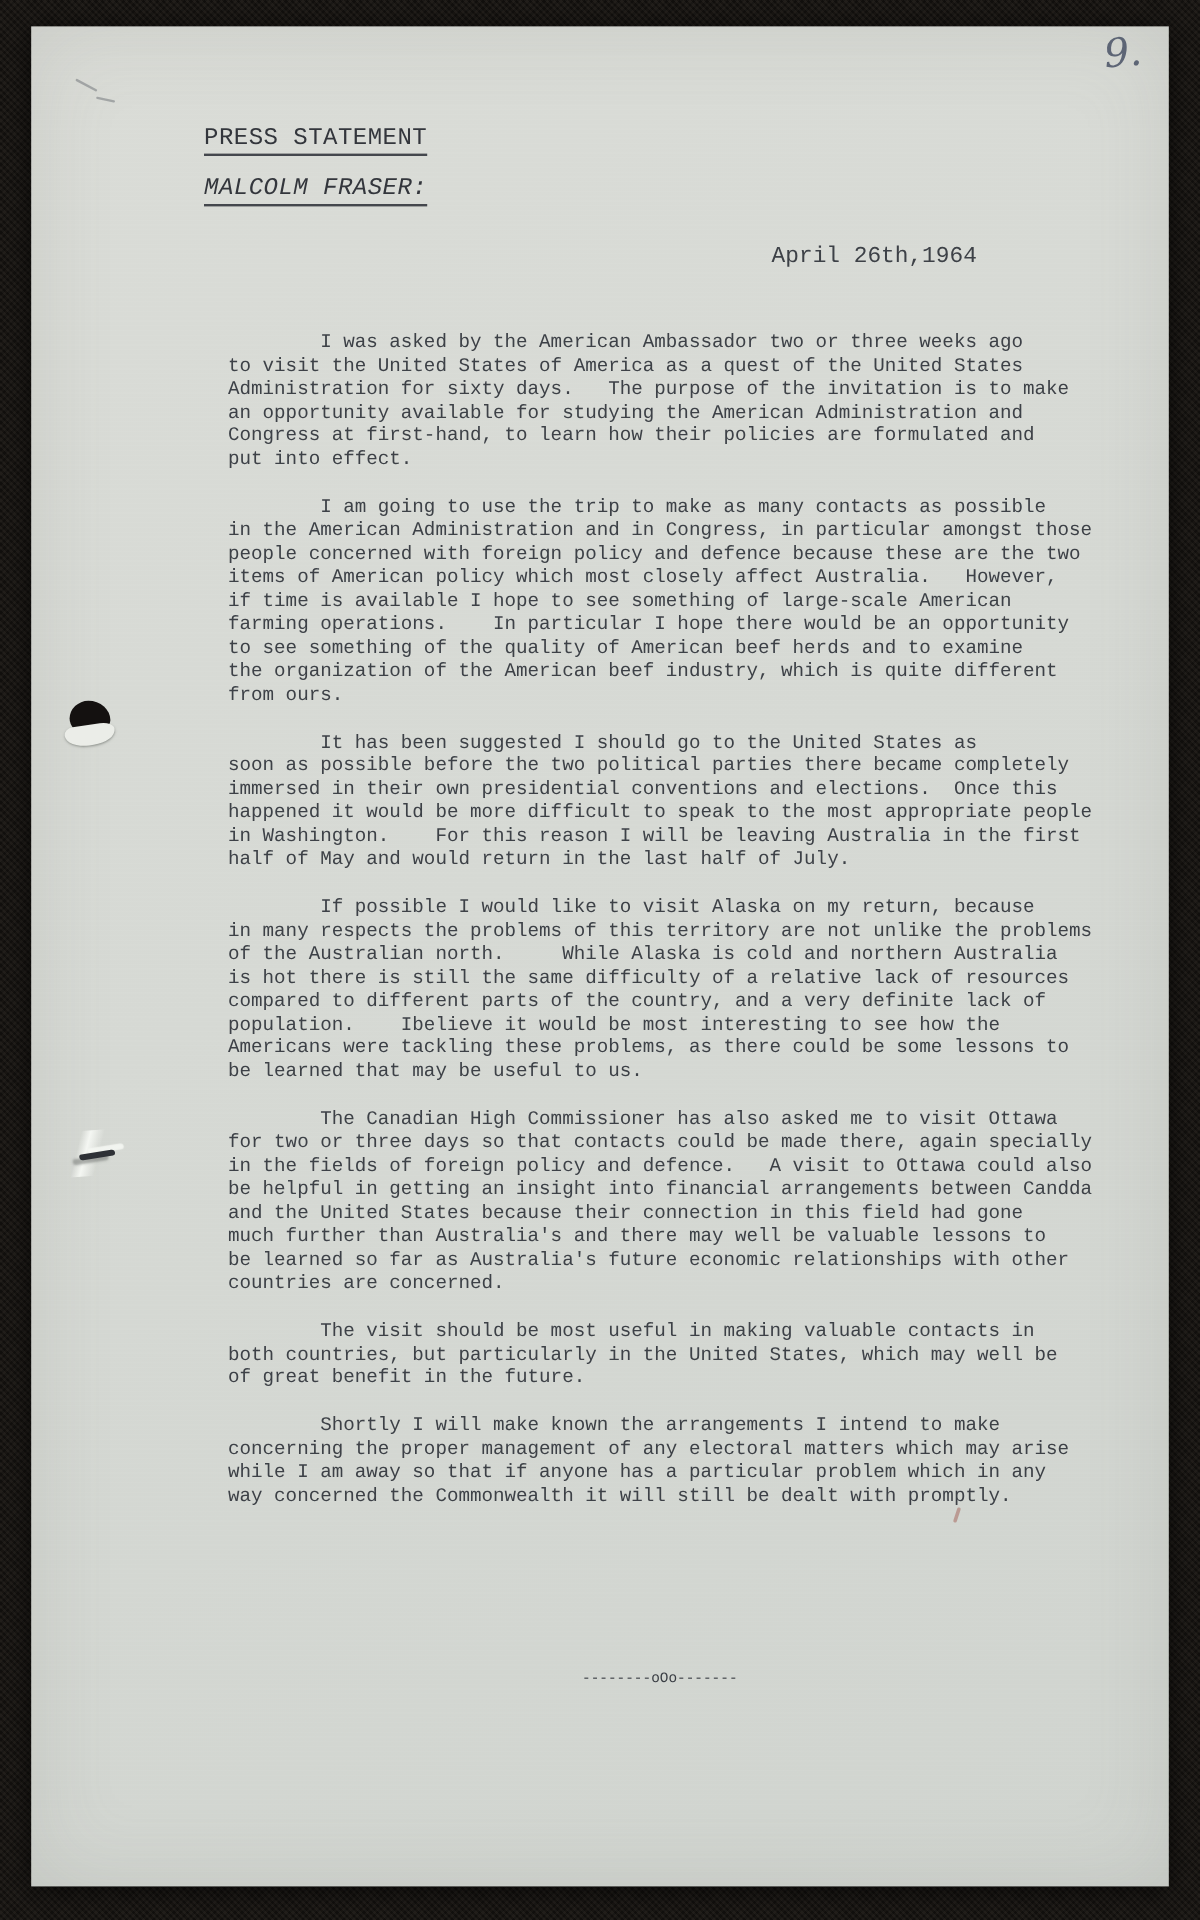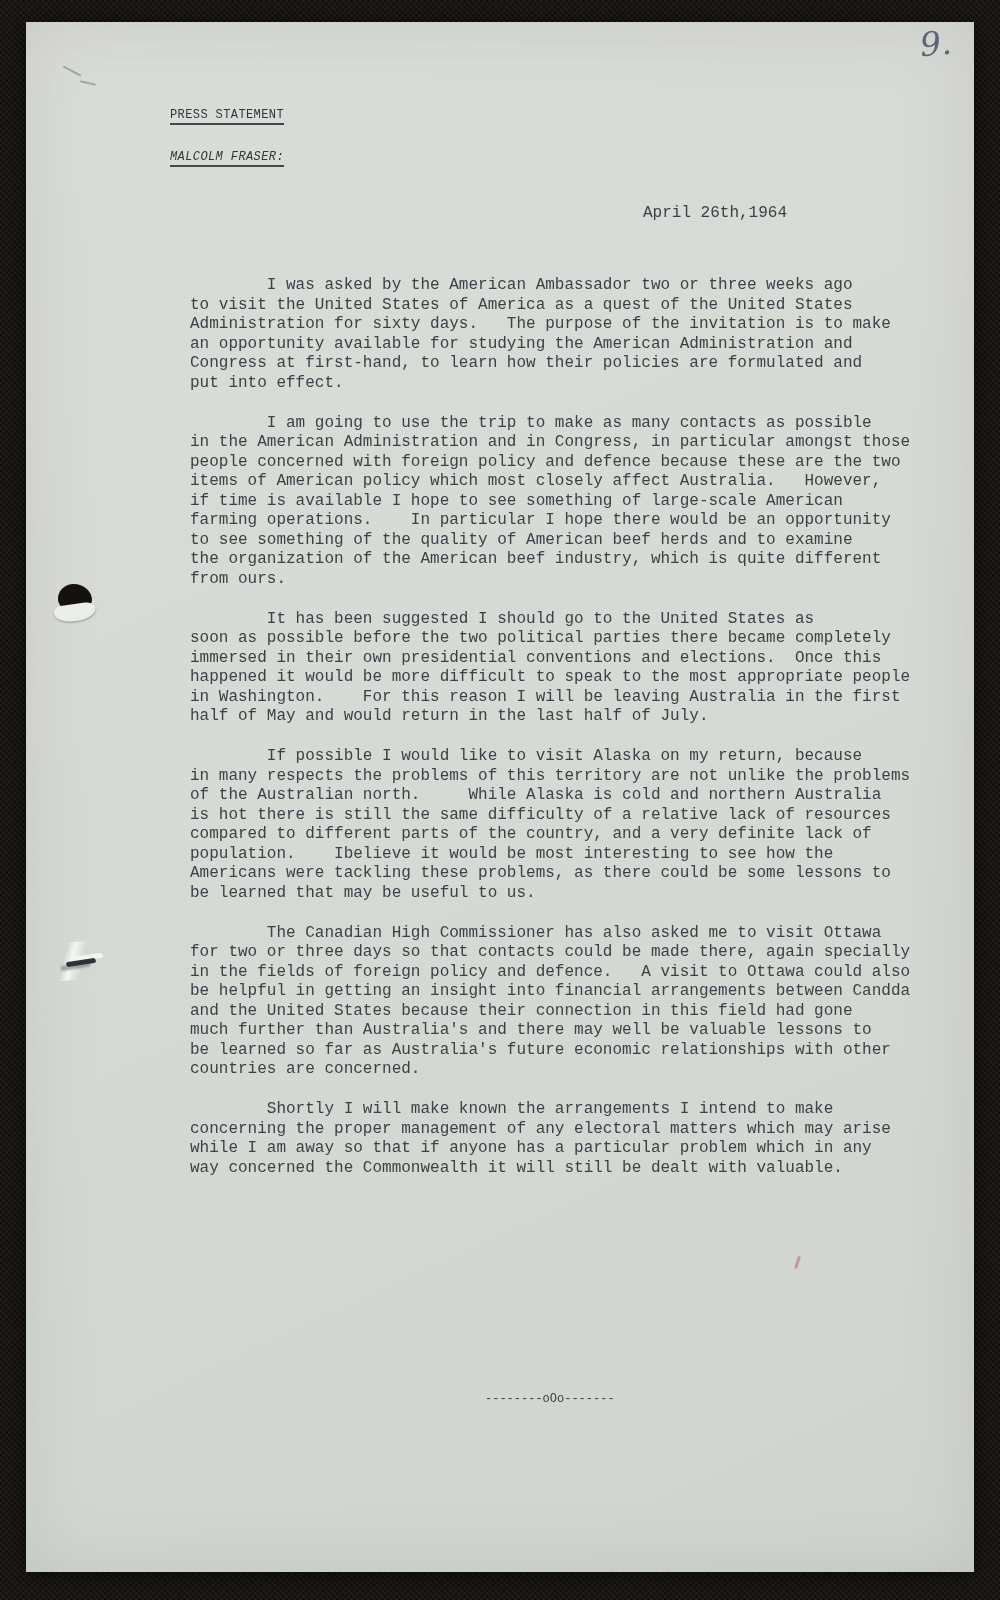--- a/index.html
+++ b/index.html
@@ -36,36 +36,36 @@
     top: 12px;
     font-family: "DejaVu Serif", serif;
     font-style: italic;
     font-size: 33px;
     color: #5d6575;
     transform: rotate(-5deg);
   }
   .h1, .h2 {
     position: absolute;
     left: 144px;
-    font-size: 12px;
+    font-size: 20px;
     color: #33363c;
     letter-spacing: 0.4px;
     white-space: pre;
   }
   .h1 { top: 84px; }
   .h2 { top: 126px; font-style: italic; }
   .h1 .u, .h2 .u {
     border-bottom: 2px solid #44474d;
     padding-bottom: 1px;
   }
   .date {
     position: absolute;
     left: 617px;
     top: 182px;
-    font-size: 16px;
+    font-size: 19px;
     white-space: pre;
   }
   .bodytext {
     position: absolute;
     left: 144px;
     top: 254px;
     width: 770px;
     margin-left: 20px;
   }
   .bodytext p {
@@ -183,24 +183,27 @@
 Americans were tackling these problems, as there could be some lessons to
 be learned that may be useful to us.</p>
     <p>        The Canadian High Commissioner has also asked me to visit Ottawa
 for two or three days so that contacts could be made there, again specially
 in the fields of foreign policy and defence.   A visit to Ottawa could also
 be helpful in getting an insight into financial arrangements between Candda
 and the United States because their connection in this field had gone
 much further than Australia's and there may well be valuable lessons to
 be learned so far as Australia's future economic relationships with other
 countries are concerned.</p>
+    <p>        The visit should be most useful in making valuable contacts in
+both countries, but particularly in the United States, which may well be
+of great benefit in the future.</p>
     <p>        Shortly I will make known the arrangements I intend to make
 concerning the proper management of any electoral matters which may arise
 while I am away so that if anyone has a particular problem which in any
-way concerned the Commonwealth it will still be dealt with valuable.</p>
+way concerned the Commonwealth it will still be dealt with promptly.</p>
   </div>
 
   <div class="endmark">--------oOo-------</div>
 
   <div class="hole"></div>
   <div class="hole-flap"></div>
   <div class="tear"></div>
   <div class="tear-line"></div>
   <div class="scratch-a"></div>
   <div class="scratch-b"></div>

